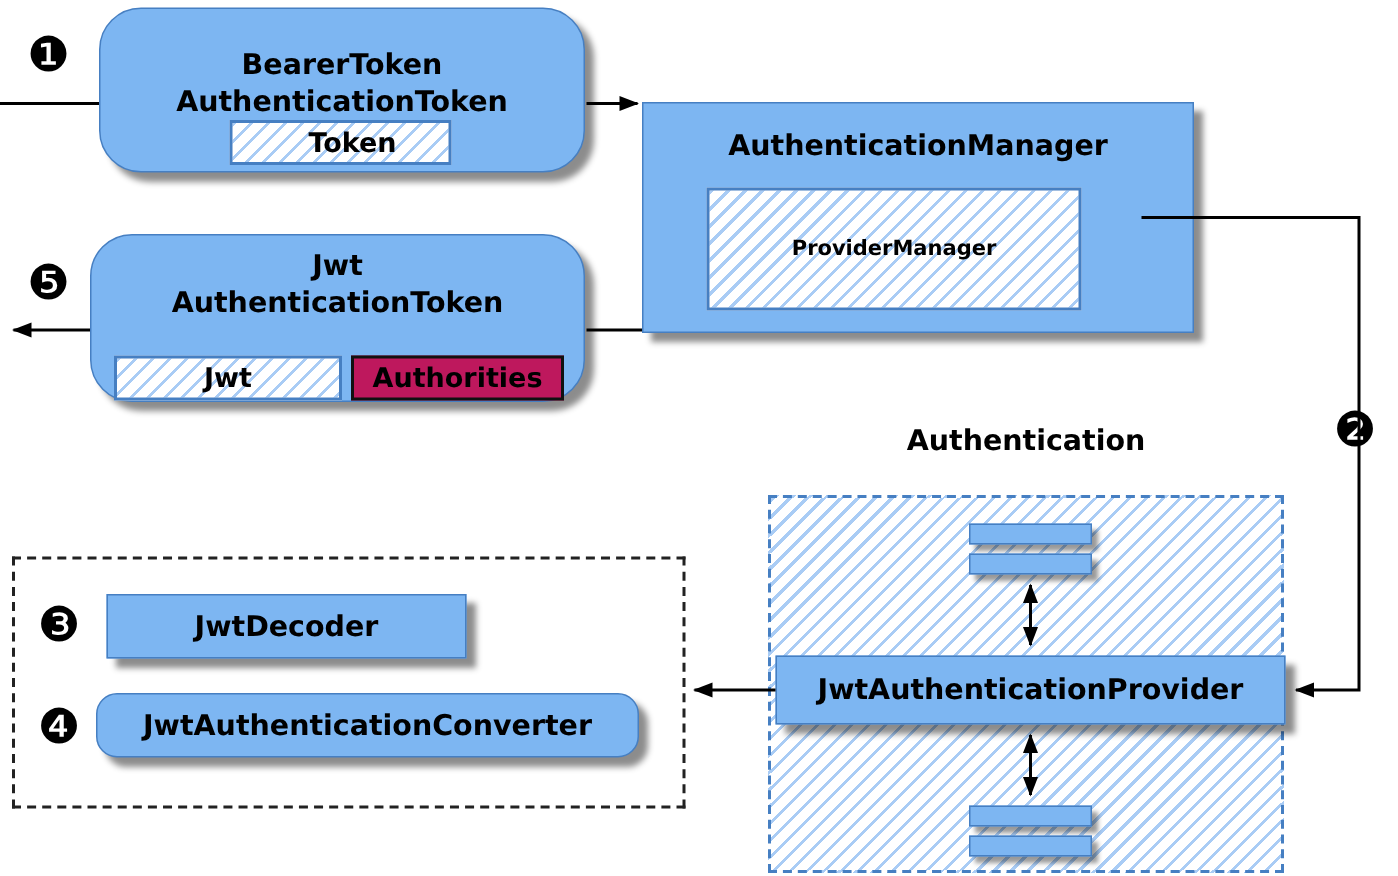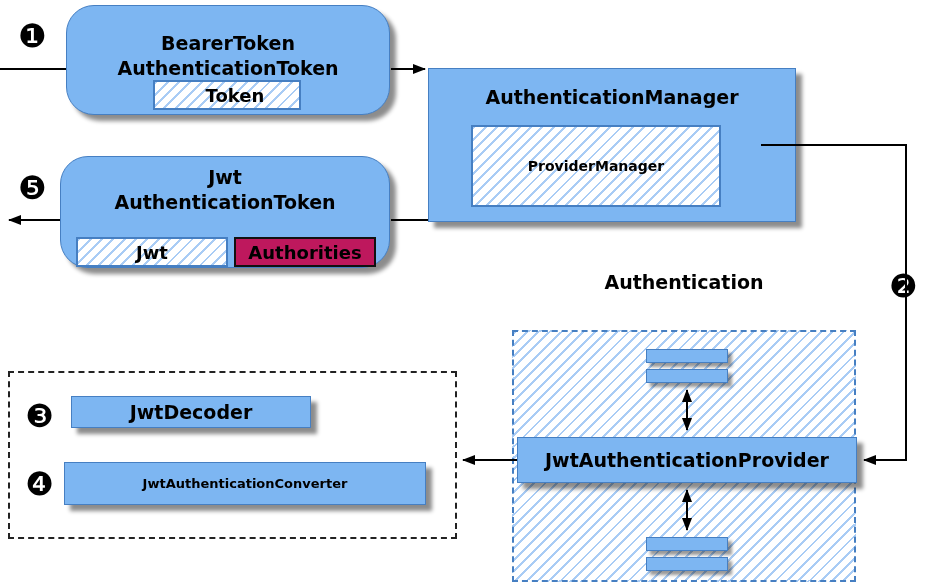--- a/index.html
+++ b/index.html
@@ -118,43 +118,43 @@
       <div>AuthenticationToken</div>
     </div>
     <div class="innerbox hatch" style="left:15px; top:80px; width:152px; height:30px;">
       <span>Jwt</span>
     </div>
     <div class="innerbox plain" style="left:173px; top:80px; width:142px; height:30px;">
       <span>Authorities</span>
     </div>
   </div>
 
-  <div class="abs title" style="left:512px; top:270px; width:344px; line-height:24px;">
+  <div class="abs title" style="left:512px; top:282px; width:344px; line-height:24px;">
     <div>Authentication</div>
   </div>
 
   <div class="abs dashed-blue hatch" style="left:512px; top:330px; width:344px; height:252px;"></div>
 
   <div class="abs bar" style="left:646px; top:349px; width:82px; height:14px;"></div>
   <div class="abs bar" style="left:646px; top:369px; width:82px; height:14px;"></div>
 
   <div class="abs bluebox center nowrap" style="left:517px; top:437px; width:340px; height:46px; font-size:19px;">
     <span>JwtAuthenticationProvider</span>
   </div>
 
   <div class="abs bar" style="left:646px; top:537px; width:82px; height:14px;"></div>
   <div class="abs bar" style="left:646px; top:557px; width:82px; height:14px;"></div>
 
   <div class="abs dashed-black" style="left:8px; top:371px; width:449px; height:168px;"></div>
 
-  <div class="abs bluebox center nowrap" style="left:71px; top:396px; width:240px; height:32px; font-size:19px;">
+  <div class="abs bluebox center nowrap" style="left:71px; top:396px; width:240px; height:43px; font-size:19px;">
     <span>JwtDecoder</span>
   </div>
 
-  <div class="abs bluebox center nowrap" style="left:64px; top:462px; width:362px; height:43px; font-size:13px;">
+  <div class="abs bluebox center nowrap" style="left:64px; top:462px; width:362px; height:43px; font-size:19px;border-radius:14px;">
     <span>JwtAuthenticationConverter</span>
   </div>
 
   <svg class="overlay" xmlns="http://www.w3.org/2000/svg">
     <defs>
       <marker id="mEnd" markerWidth="15" markerHeight="12" refX="13" refY="6" orient="auto" markerUnits="userSpaceOnUse">
         <path d="M1,1 L14,6 L1,11 Z" fill="#000"></path>
       </marker>
       <marker id="mStart" markerWidth="15" markerHeight="12" refX="13" refY="6" orient="auto-start-reverse" markerUnits="userSpaceOnUse">
         <path d="M1,1 L14,6 L1,11 Z" fill="#000"></path>

